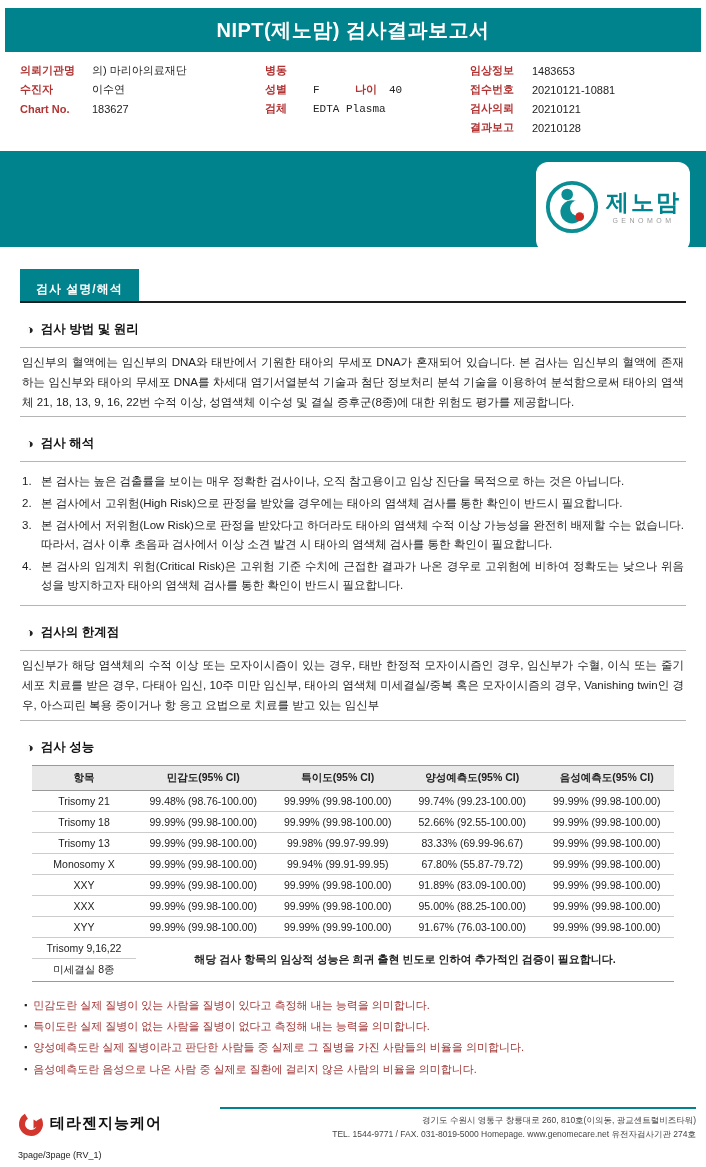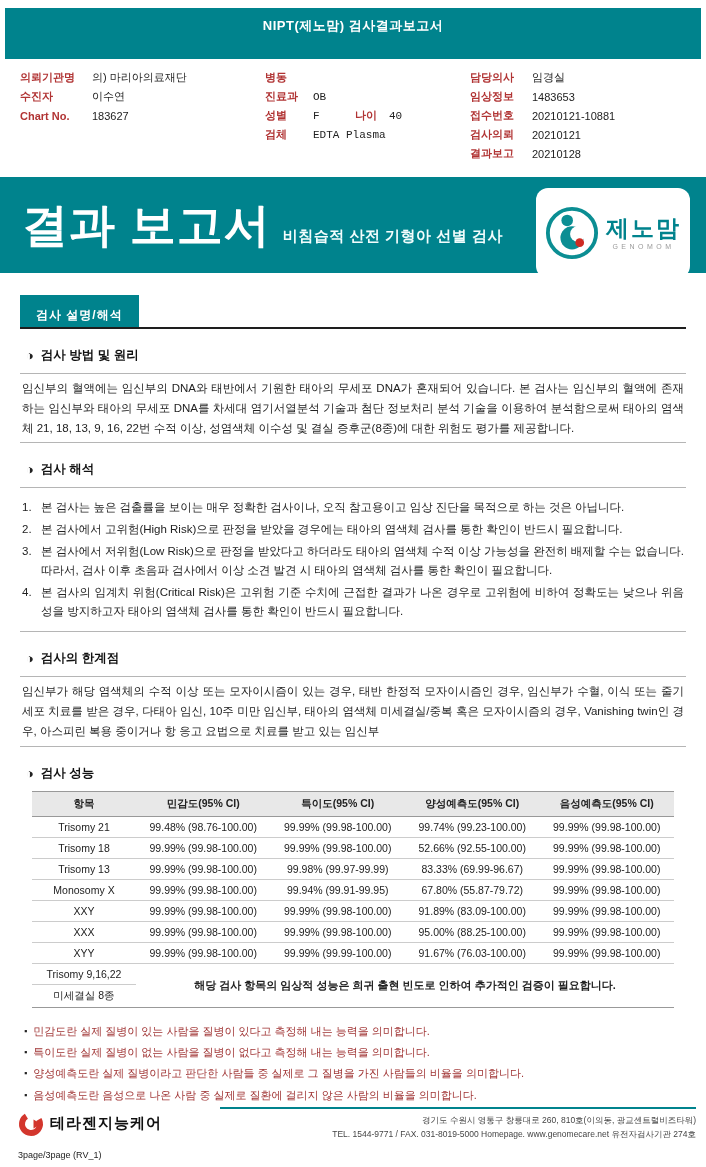--- a/index.html
+++ b/index.html
@@ -9,21 +9,21 @@
     --note-red:#a03434;
     --line-gray:#b5b5b5;
   }
   *{box-sizing:border-box;margin:0;padding:0;}
   html,body{background:#fff;}
   body{font-family:"Liberation Sans","DejaVu Sans",sans-serif;color:#222;}
   .page{position:relative;width:706px;height:1167px;background:#fff;overflow:hidden;}
 
   
   .title-bar{margin:8px 5px 0;background:var(--teal);color:#fff;text-align:center;
-    font-weight:bold;font-size:13px;padding:9px 0 24px;letter-spacing:.5px;}
+    font-weight:bold;font-size:20px;padding:9px 0 8px;letter-spacing:.5px;}
 
   
   .patient-grid{display:flex;padding:9px 20px 6px;gap:10px;}
   .pcol1{flex:0 0 235px;}
   .pcol2{flex:0 0 195px;font-family:Liberation Mono, monospace;}
   .pcol3{flex:1;}
   .prow{display:flex;height:19px;align-items:center;font-size:11px;white-space:nowrap;}
   .plabel{color:var(--label-red);font-weight:bold;flex:none;}
   .pcol1 .plabel{width:72px;}
   .pcol2 .plabel{width:48px;}
@@ -106,64 +106,52 @@
         <span class="plabel">Chart No.</span>
         <span class="pvalue">183627</span>
       </div>
     </div>
     <div class="pcol pcol2">
       <div class="prow">
         <span class="plabel">병동</span>
         <span class="pvalue"></span>
       </div>
       <div class="prow">
-        <span class="plabel">진료과</span>
-        <span class="pvalue">OB</span>
-      </div>
-      <div class="prow">
         <span class="plabel">성별</span>
         <span class="pvalue pv-short">F</span>
         <span class="plabel plabel2">나이</span>
         <span class="pvalue">40</span>
       </div>
       <div class="prow">
         <span class="plabel">검체</span>
         <span class="pvalue">EDTA Plasma</span>
       </div>
       <div class="prow"></div>
     </div>
     <div class="pcol pcol3">
       <div class="prow">
-        <span class="plabel">담당의사</span>
-        <span class="pvalue">임경실</span>
-      </div>
-      <div class="prow">
         <span class="plabel">임상정보</span>
         <span class="pvalue">1483653</span>
       </div>
       <div class="prow">
         <span class="plabel">접수번호</span>
         <span class="pvalue">20210121-10881</span>
       </div>
       <div class="prow">
         <span class="plabel">검사의뢰</span>
         <span class="pvalue">20210121</span>
       </div>
       <div class="prow">
         <span class="plabel">결과보고</span>
         <span class="pvalue">20210128</span>
       </div>
     </div>
   </div>
 
   <div class="banner">
-    <div class="banner-textwrap">
-      <span class="banner-title">결과 보고서</span>
-      <span class="banner-subtitle">비침습적 산전 기형아 선별 검사</span>
-    </div>
     <div class="logo-box">
       <svg width="54" height="54" viewBox="0 0 56 56">
         <circle cx="28" cy="28" r="25" fill="#ffffff" stroke="#0b8e93" stroke-width="4"></circle>
         <circle cx="23" cy="15" r="6" fill="#0b8e93"></circle>
         <circle cx="28" cy="33" r="12" fill="#0b8e93"></circle>
         <circle cx="34" cy="29" r="8" fill="#ffffff"></circle>
         <circle cx="36" cy="38" r="4.5" fill="#cf2b23"></circle>
       </svg>
       <div class="logo-text">
         <span class="logo-name">제노맘</span>

